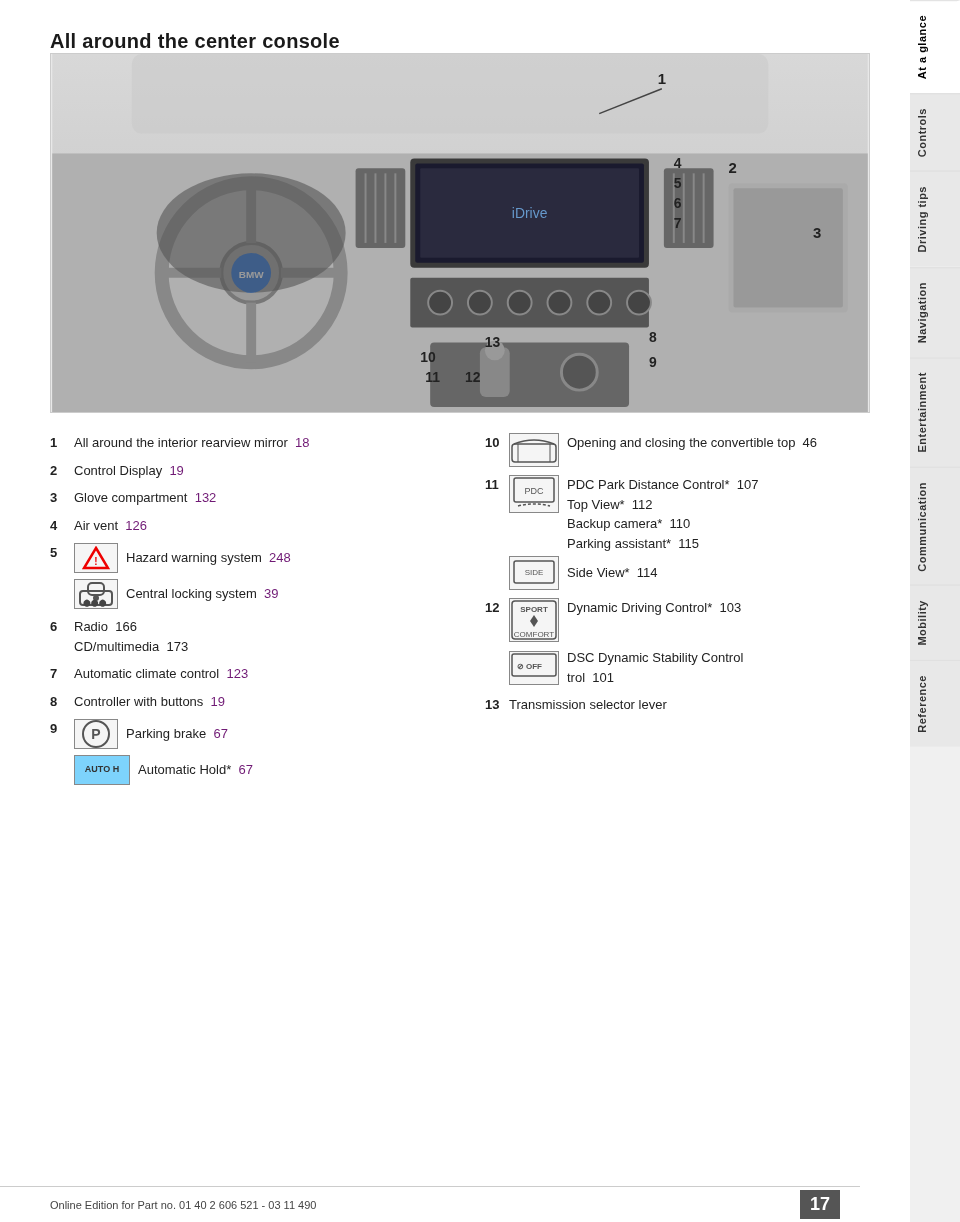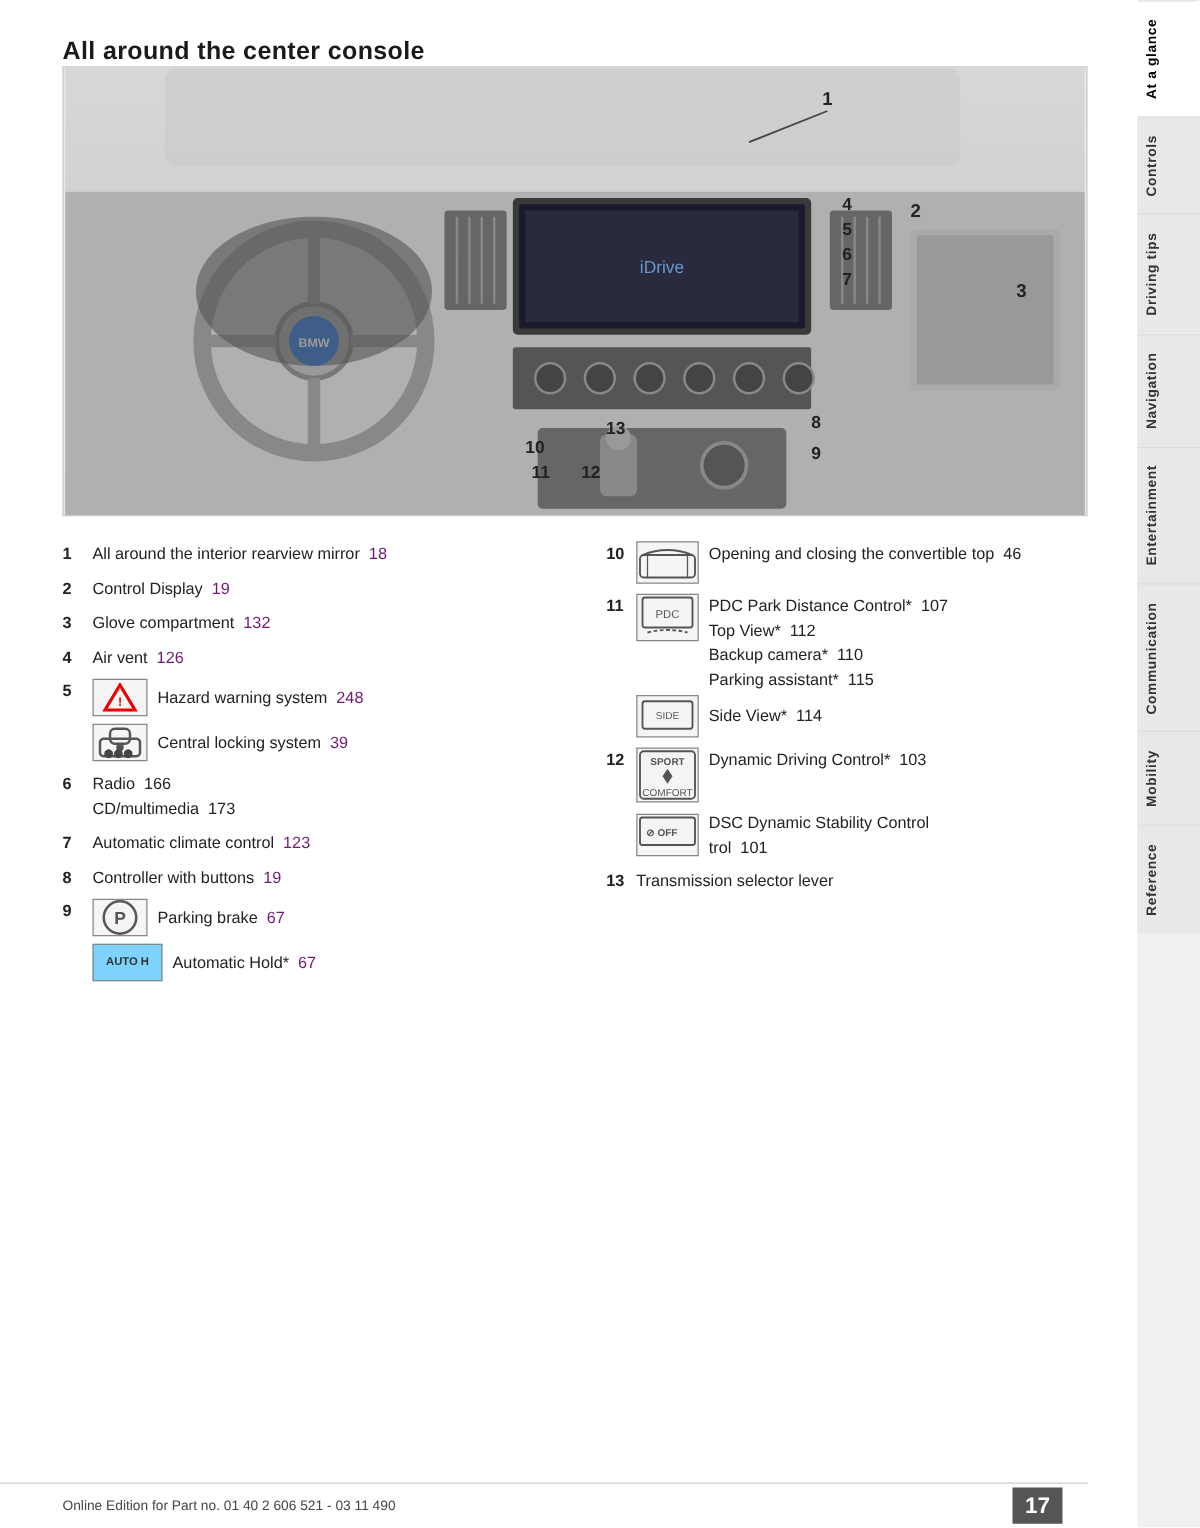--- a/index.html
+++ b/index.html
@@ -104,21 +104,21 @@
     }
     .sidebar-tab.active {
       background: #ffffff;
       color: #000;
       border-left: 3px solid #fff;
     }
     .footer-bar {
       position: absolute;
       bottom: 0;
       left: 0;
-      right: 40px;
+      right: 50px;
       height: 36px;
       background: #fff;
       border-top: 1px solid #ccc;
       display: flex;
       align-items: center;
       justify-content: space-between;
       padding: 0 20px 0 50px;
       font-size: 11px;
       color: #444;
     }

